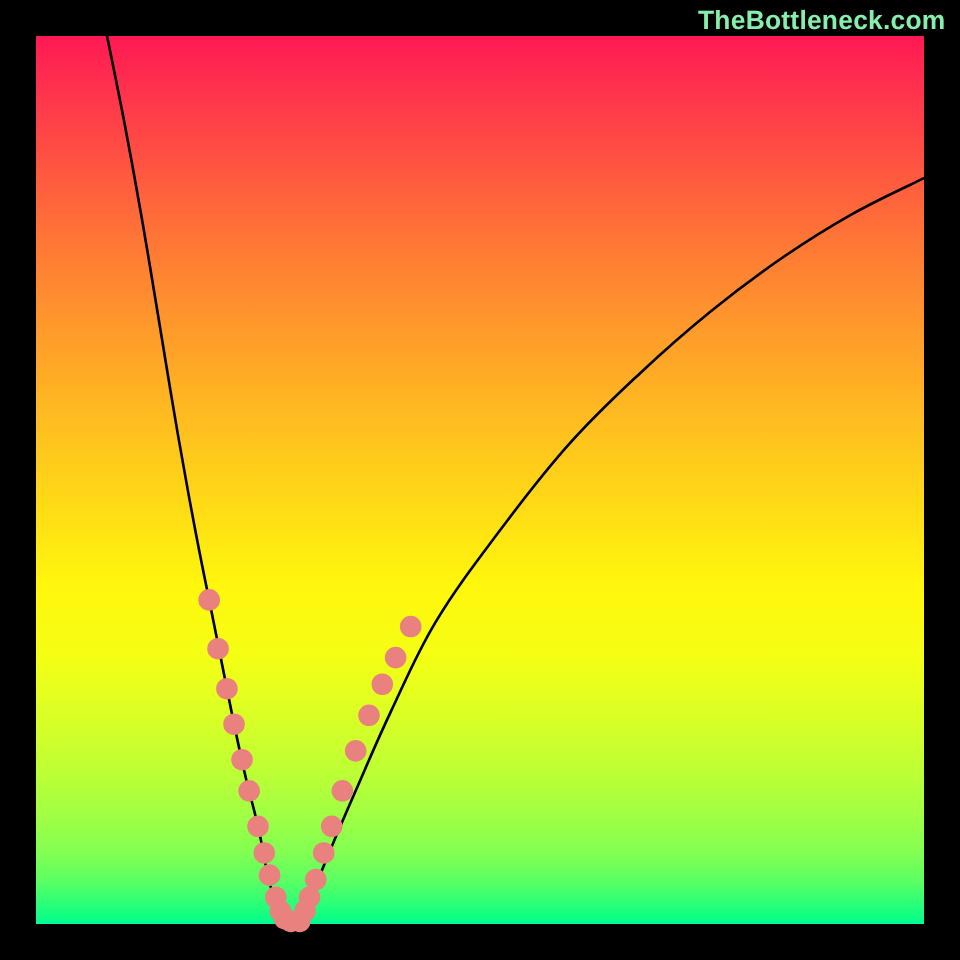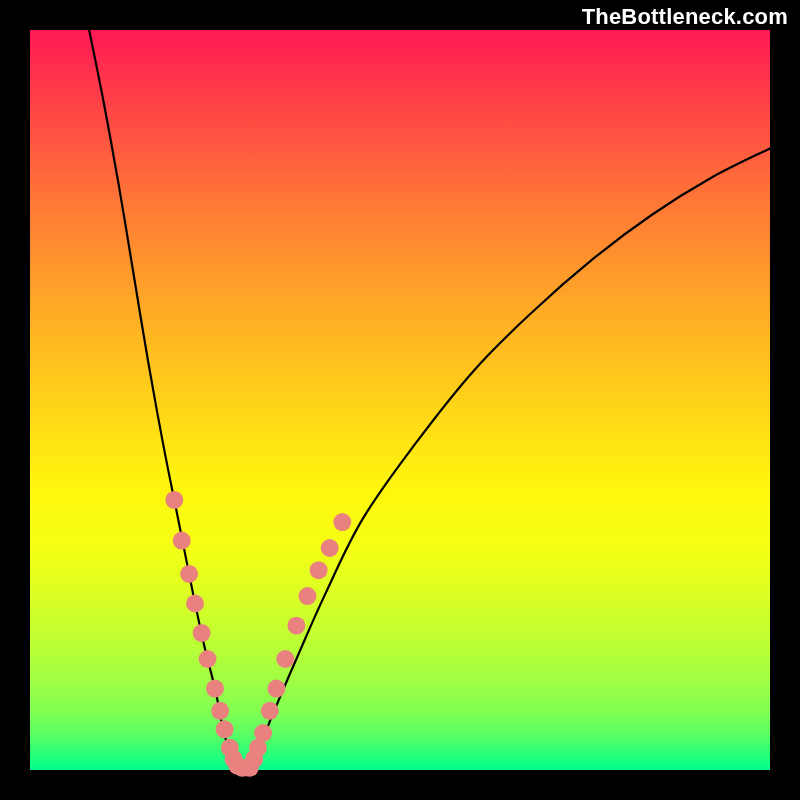--- a/index.html
+++ b/index.html
@@ -41,21 +41,21 @@
       #13ff83 99%,
       #00f991 100%
     );
   }
   .watermark {
     position: absolute;
     top: 4px;
     right: 12px;
     font-size: 22px;
     font-weight: 600;
-    color: #ffffff;
+    color: #86efac;
     letter-spacing: 0.2px;
     user-select: none;
   }
   svg.overlay {
     position: absolute;
     left: 0;
     top: 0;
     width: 740px;
     height: 740px;
     overflow: visible;

